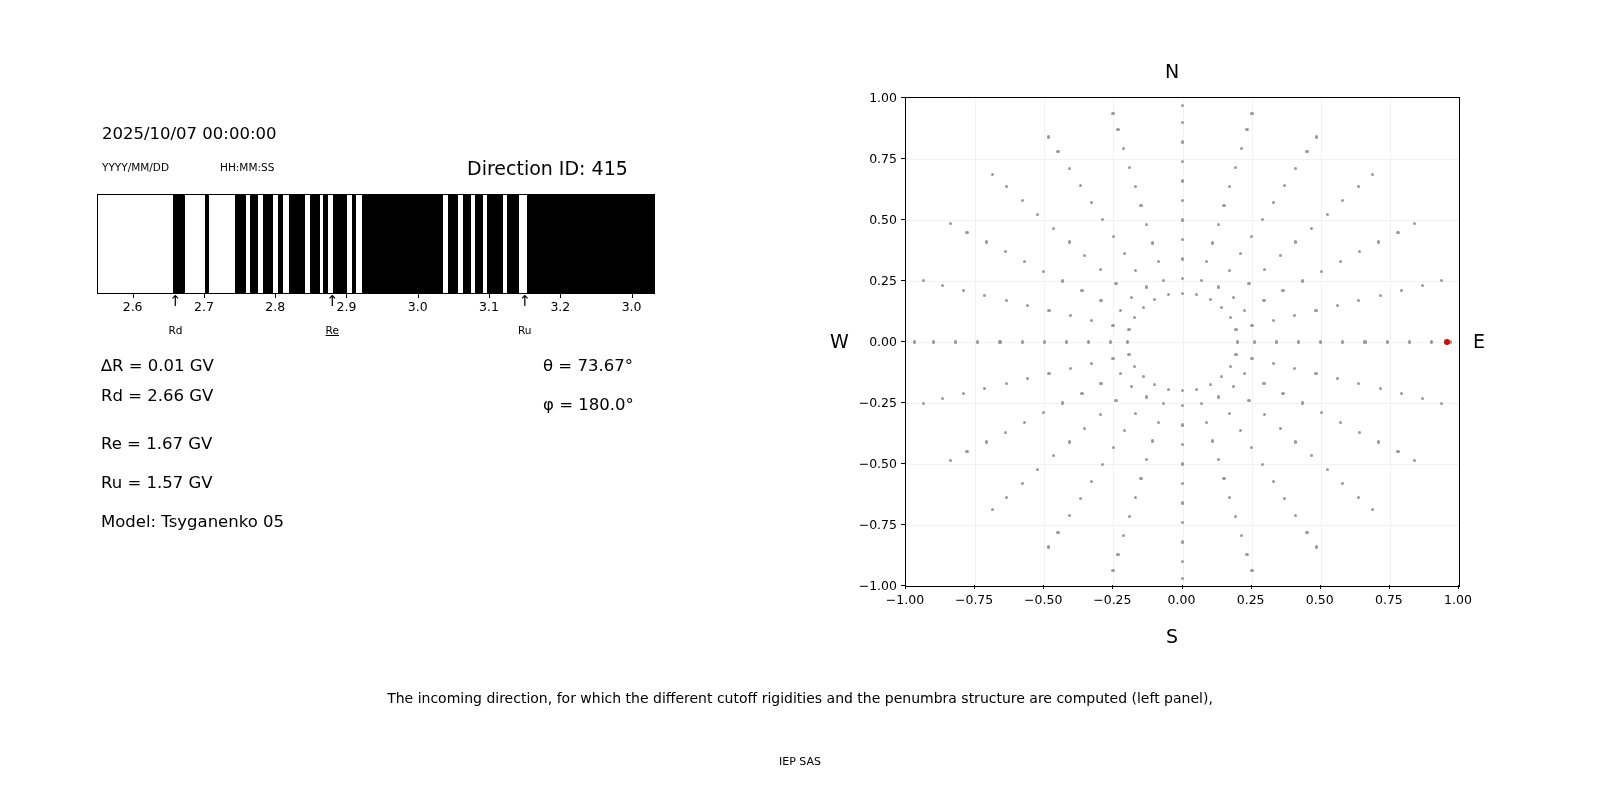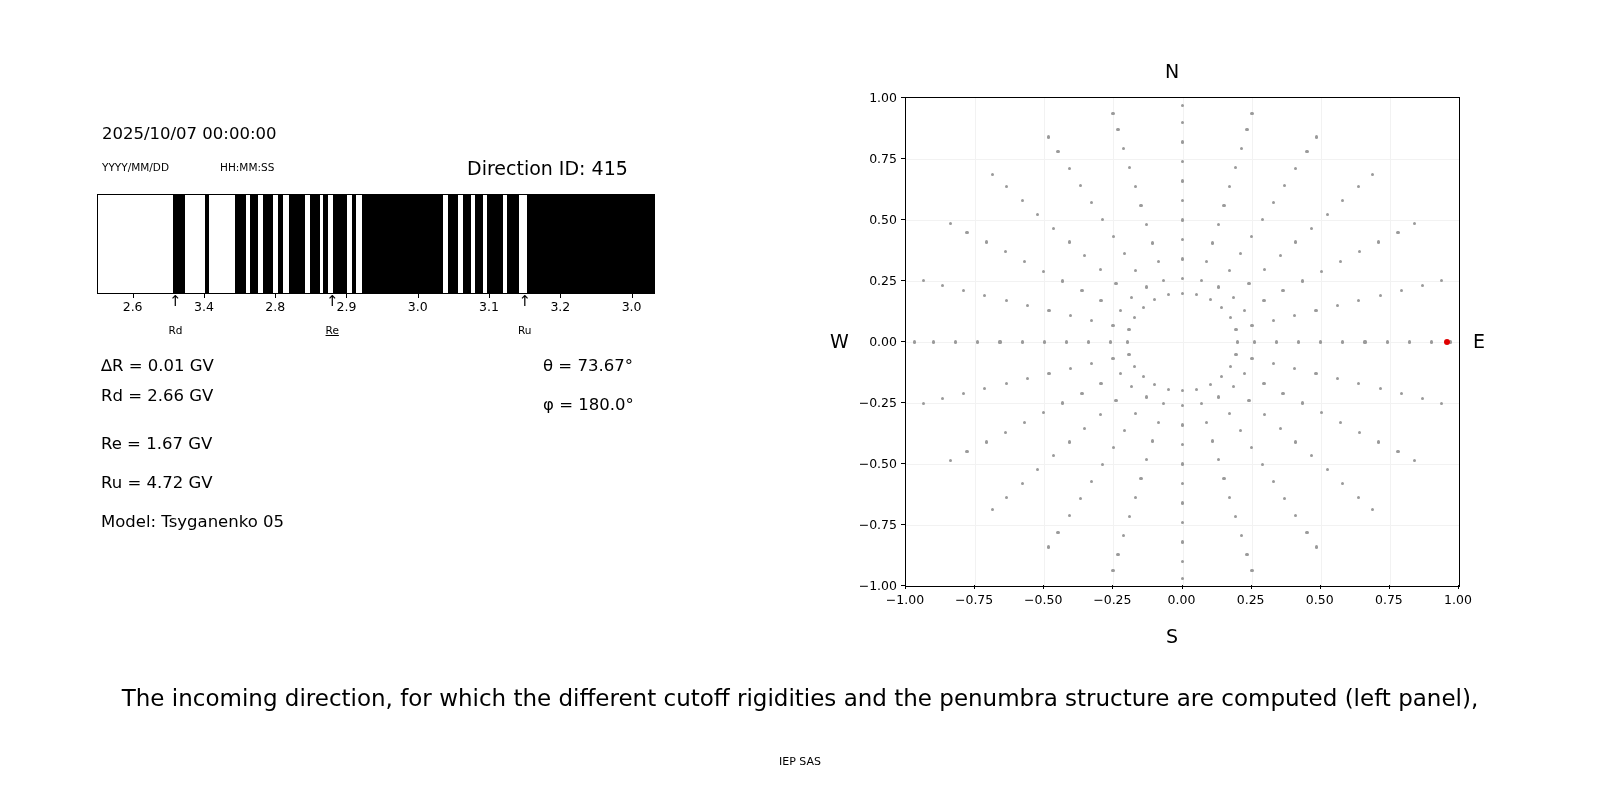--- a/index.html
+++ b/index.html
@@ -213,21 +213,21 @@
   #compass-w { left: 10px;  top: 270px; }
   #compass-e { left: 653px; top: 270px; }
 
   
   #caption {
     position: absolute;
     left: 0;
     top: 682px;
     width: 1600px;
     text-align: center;
-    font-size: 23px;
+    font-size: 14px;
     line-height: 33px;
   }
   #footer {
     position: absolute;
     left: 0;
     top: 755px;
     width: 1600px;
     text-align: center;
     font-size: 11px;
   }
@@ -264,21 +264,21 @@
       <div class="penumbra-band" style="left: 377.082px; width: 7.84103px; background: rgb(0, 0, 0);"></div>
       <div class="penumbra-band" style="left: 389.2px; width: 15.6821px; background: rgb(0, 0, 0);"></div>
       <div class="penumbra-band" style="left: 409.159px; width: 11.4051px; background: rgb(0, 0, 0);"></div>
       <div class="penumbra-band" style="left: 429.118px; width: 126.882px; background: rgb(0, 0, 0);"></div>
     </div>
 
   <div id="penumbra-axis">
       <div class="axis-tick" style="left: 35.641px;"></div>
       <div class="axis-tick-label" style="left: 35.641px;">2.6</div>
       <div class="axis-tick" style="left: 106.923px;"></div>
-      <div class="axis-tick-label" style="left: 106.923px;">3.4</div>
+      <div class="axis-tick-label" style="left: 106.923px;">2.7</div>
       <div class="axis-tick" style="left: 178.205px;"></div>
       <div class="axis-tick-label" style="left: 178.205px;">2.8</div>
       <div class="axis-tick" style="left: 249.487px;"></div>
       <div class="axis-tick-label" style="left: 249.487px;">2.9</div>
       <div class="axis-tick" style="left: 320.769px;"></div>
       <div class="axis-tick-label" style="left: 320.769px;">3.0</div>
       <div class="axis-tick" style="left: 392.051px;"></div>
       <div class="axis-tick-label" style="left: 392.051px;">3.1</div>
       <div class="axis-tick" style="left: 463.333px;"></div>
       <div class="axis-tick-label" style="left: 463.333px;">3.2</div>
@@ -288,21 +288,21 @@
       <div class="marker-label" style="left: 78.4103px;">Rd</div>
       <div class="marker-arrow" style="left: 235.231px;">↑</div>
       <div class="marker-label" style="left: 235.231px; text-decoration: underline;">Re</div>
       <div class="marker-arrow" style="left: 427.692px;">↑</div>
       <div class="marker-label" style="left: 427.692px;">Ru</div>
     </div>
 
   <div class="param" id="param-dr">∆R = 0.01 GV</div>
   <div class="param" id="param-rd">Rd = 2.66 GV</div>
   <div class="param" id="param-re">Re = 1.67 GV</div>
-  <div class="param" id="param-ru">Ru = 4.72 GV</div>
+  <div class="param" id="param-ru">Ru = 1.57 GV</div>
   <div class="param" id="param-model">Model: Tsyganenko 05</div>
   <div class="param" id="param-theta">θ = 73.67°</div>
   <div class="param" id="param-phi">φ = 180.0°</div>
 </div>
 
 <div id="right-panel">
   <div id="sky-axes">
       <div class="grid-line-v" style="left: 69.125px;"></div>
       <div class="grid-line-v" style="left: 138.25px;"></div>
       <div class="grid-line-v" style="left: 207.375px;"></div>

